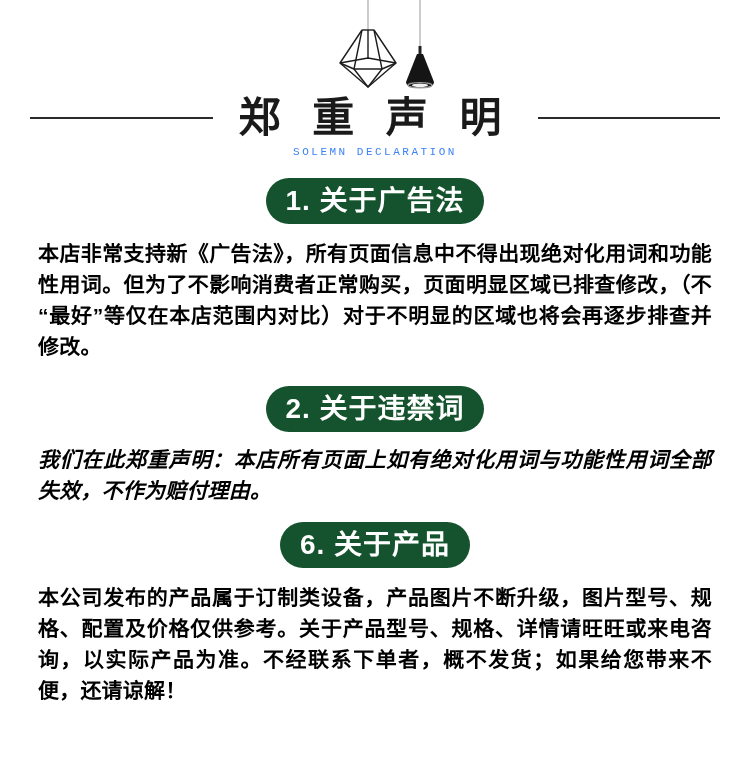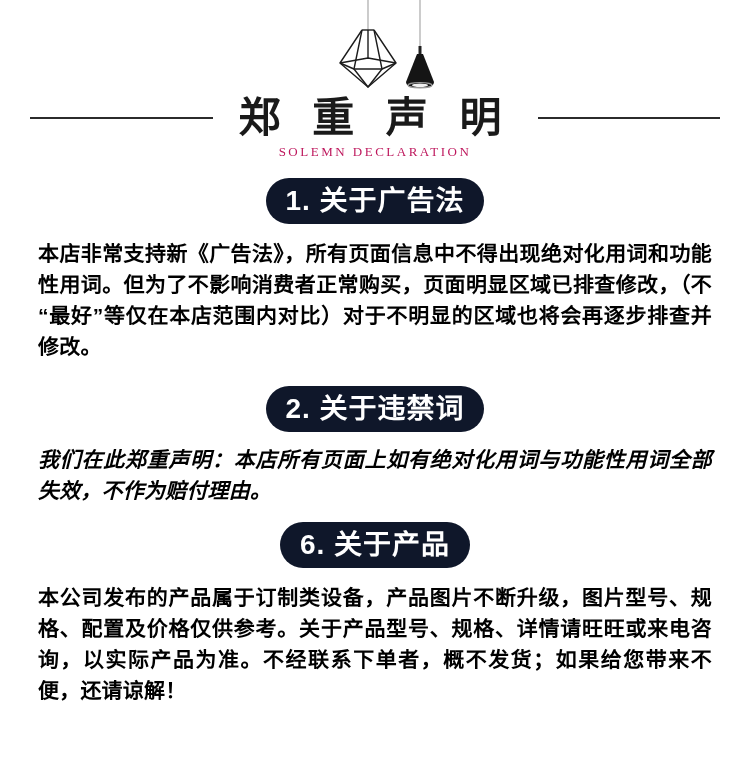--- a/index.html
+++ b/index.html
@@ -20,28 +20,28 @@
     display:flex;align-items:center;justify-content:center;
     gap:26px;padding:0 30px;margin-top:4px;height:44px;
   }
   .rule{flex:1;height:2px;background:#2b2b2b;}
   .title{
     margin:0;font-size:42px;font-weight:700;color:#1a1a1a;
     letter-spacing:10px;white-space:nowrap;line-height:44px;
   }
   .subtitle{
     margin-top:2px;text-align:center;
-    font-family:Liberation Serif, serif;
-    font-size:13px;letter-spacing:2.5px;color:#be185d;height:20px;line-height:20px;
+    font-family:Liberation Mono, monospace;
+    font-size:11px;letter-spacing:2.5px;color:#3b82f6;height:20px;line-height:20px;
   }
 
   
   .badge{
     display:table;margin:0 auto;min-width:152px;text-align:center;
-    background:#0f172a;color:#fff;
+    background:#14532d;color:#fff;
     font-size:28px;font-weight:700;letter-spacing:1px;
     line-height:32px;padding:7px 19px;border-radius:23px;
   }
   
   .body-text{
     width:674px;margin:16px auto;
     font-size:21px;font-weight:700;line-height:31px;
     text-align:justify;text-justify:inter-ideograph;color:#000;
     letter-spacing:0.2px;
   }

